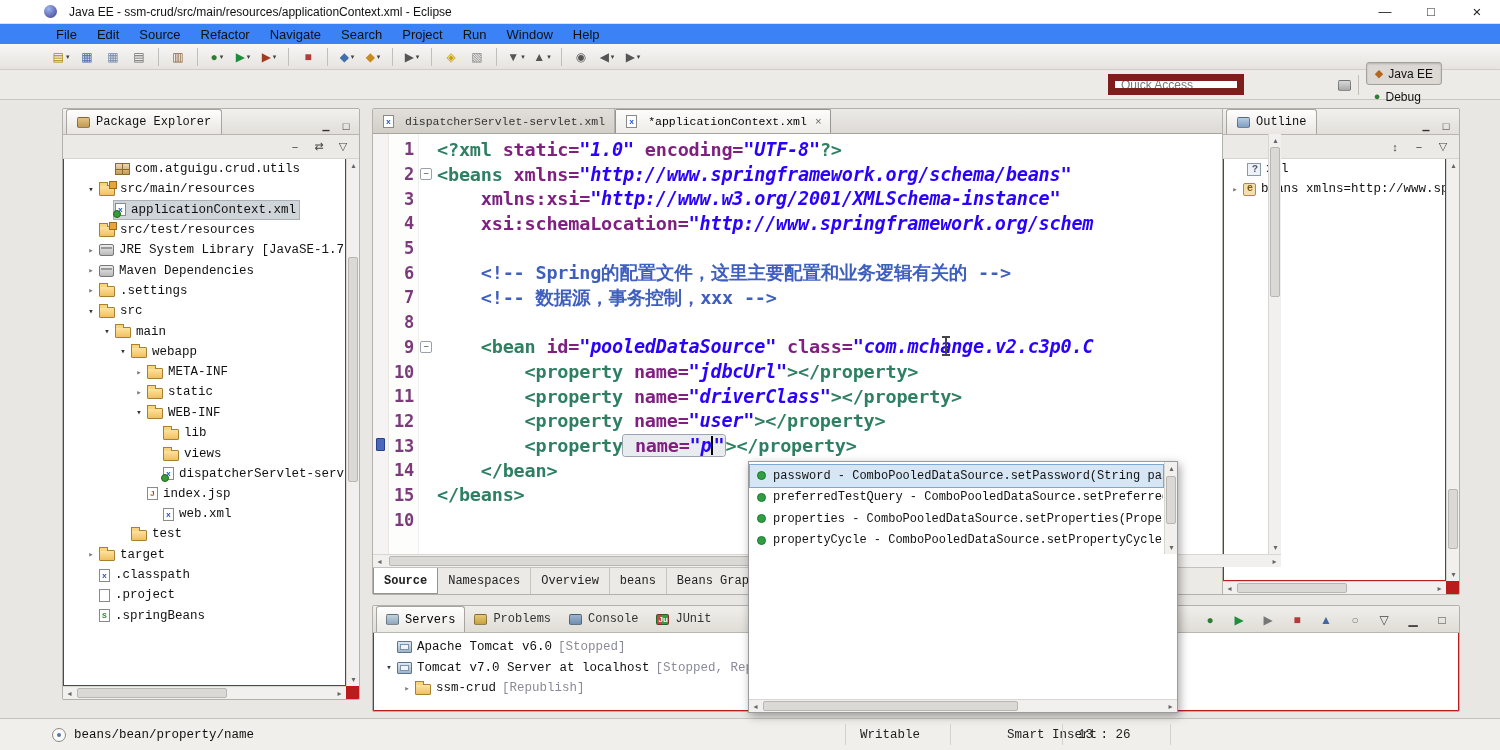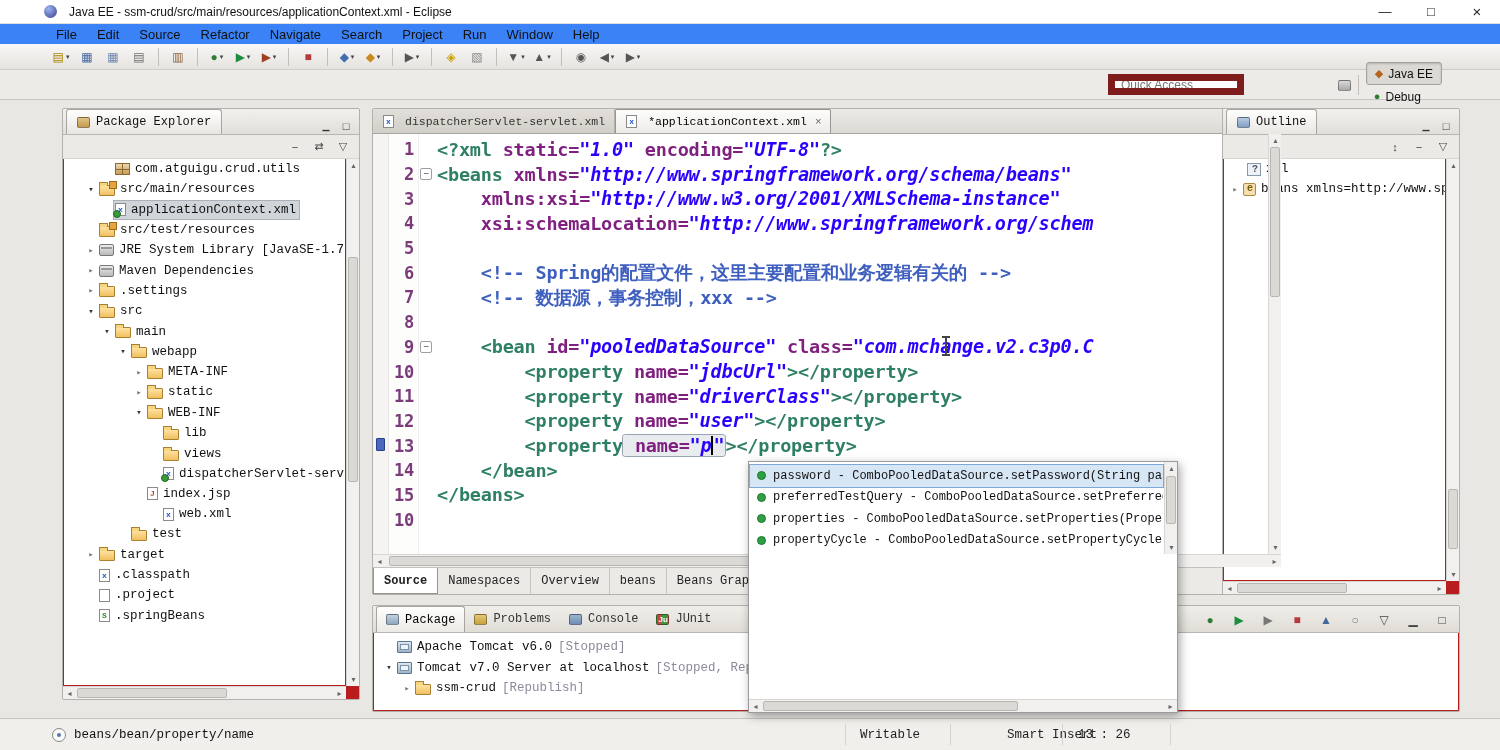--- a/index.html
+++ b/index.html
@@ -445,21 +445,21 @@
       <div class="thumb" style="left:14px;width:110px"></div>
       <div class="arr rgt"></div>
     </div>
   </div>
 
   <div id="bottom" class="panel">
     <div class="btabs">
       <div id="bottom-tabs" style="display:flex;align-items:flex-end;height:100%">
           <div class="btab active">
             <span class="chip chip-servers"></span>
-            <span>Package</span>
+            <span>Servers</span>
           </div>
           <div class="btab">
             <span class="chip chip-problems"></span>
             <span>Problems</span>
           </div>
           <div class="btab">
             <span class="chip chip-console"></span>
             <span>Console</span>
           </div>
           <div class="btab">

